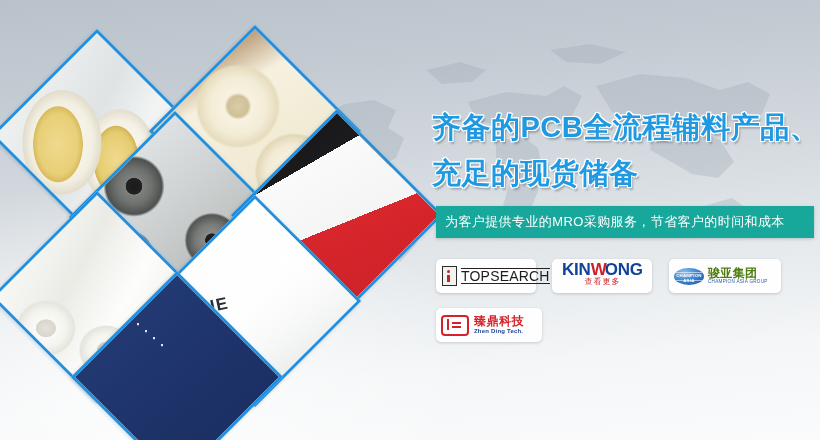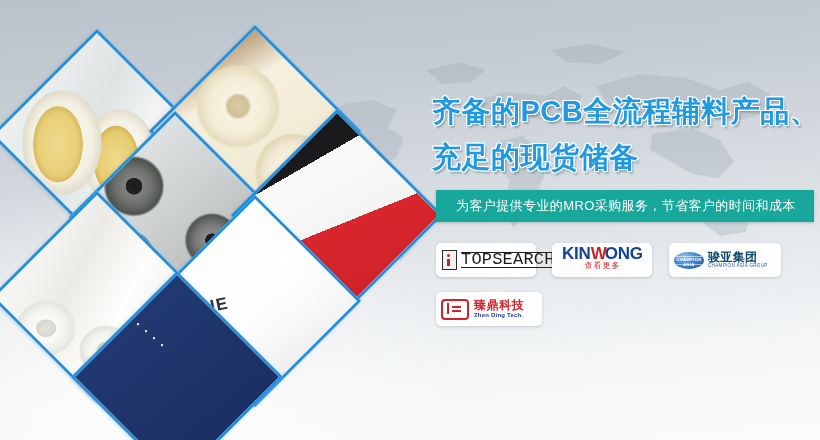--- a/index.html
+++ b/index.html
@@ -108,41 +108,41 @@
     background:
       radial-gradient(circle 2.2px at 74px 56px,#dfe6f2 0%,#dfe6f2 60%,rgba(0,0,0,0) 62%),
       radial-gradient(circle 2.2px at 82px 63px,#dfe6f2 0%,#dfe6f2 60%,rgba(0,0,0,0) 62%),
       radial-gradient(circle 2.2px at 90px 70px,#dfe6f2 0%,#dfe6f2 60%,rgba(0,0,0,0) 62%),
       radial-gradient(circle 2.2px at 98px 77px,#dfe6f2 0%,#dfe6f2 60%,rgba(0,0,0,0) 62%),
       linear-gradient(140deg,rgba(0,0,0,0) 0%,rgba(0,0,0,0) 22%,#223a73 22%,#1d3268 56%,#192c5d 100%),
       linear-gradient(140deg,#c9cdcf 0%,#dcdfe1 60%,#eceeef 100%);
   }
 
   
-  #content{position:absolute;left:420px;top:0;width:400px;height:336px;}
+  #content{position:absolute;left:420px;top:16px;width:400px;height:336px;}
 
   .headline{
     position:absolute;left:12px;top:88px;width:392px;
     font-size:29px;font-weight:bold;line-height:46px;
     color:#1f9ae2;letter-spacing:.5px;
     text-shadow:
        1px 0 0 #fff, -1px 0 0 #fff, 0 1px 0 #fff, 0 -1px 0 #fff,
        1px 1px 0 #fff, -1px -1px 0 #fff, 1px -1px 0 #fff, -1px 1px 0 #fff,
        2px 3px 2px rgba(90,100,110,.45);
     white-space:pre-line;
   }
 
   .subbar{
     position:absolute;left:16px;top:190px;width:378px;height:32px;
     background:#18a89b;
     display:flex;align-items:center;
     box-shadow:0 1px 3px rgba(50,70,80,.25);
   }
   .subbar span{
-    color:#fff;font-size:13px;letter-spacing:.4px;padding-left:20px;white-space:nowrap;
+    color:#fff;font-size:13px;letter-spacing:.4px;padding-left:9px;white-space:nowrap;
   }
 
   
   .logorow{position:absolute;left:16px;}
   .logorow.r1{top:243px;}
   .logorow.r2{top:292px;}
   .logocard{
     display:inline-block;vertical-align:top;
     background:#fefefe;border-radius:5px;
     box-shadow:0 1px 3px rgba(60,75,90,.25);
@@ -160,22 +160,22 @@
     width:13px;height:18px;background:#f2f2f0;border:1.2px solid #2b2b2b;
     position:relative;flex:0 0 auto;margin-right:4px;
   }
   .ts-mark::before{
     content:"";position:absolute;left:3.5px;top:3px;width:3px;height:3px;border-radius:50%;background:#c0272d;
   }
   .ts-mark::after{
     content:"";position:absolute;left:3.5px;top:7.5px;width:3px;height:7px;background:#c0272d;
   }
   .ts-text{
-    font-family:Liberation Mono, monospace;
-    font-size:17px;color:#1d1d1d;letter-spacing:.2px;
+    font-family:Liberation Sans, sans-serif;
+    font-size:14px;color:#1d1d1d;letter-spacing:.2px;
     border-top:1px solid #222;border-bottom:1px solid #222;
     line-height:12px;padding:1px 0;
   }
 
   
   .kw-wrap{text-align:center;padding-top:4px;}
   .kw-en{font-size:17px;font-weight:bold;color:#10439a;letter-spacing:-.2px;line-height:13px;}
   .kw-en i{color:#cf1f26;font-style:normal;letter-spacing:-2px;}
   .kw-cn{font-size:8px;color:#cf1f26;letter-spacing:1px;line-height:10px;margin-top:1px;}
 
@@ -187,21 +187,21 @@
     position:relative;overflow:hidden;
   }
   .ca-globe .g1,.ca-globe .g2{position:absolute;left:0;right:0;height:1px;background:rgba(255,255,255,.55);}
   .ca-globe .g1{top:4px;}
   .ca-globe .g2{top:12px;}
   .ca-globe .gt{
     position:absolute;left:0;right:0;top:5px;text-align:center;
     font-size:4.4px;color:#fff;font-weight:bold;letter-spacing:.2px;line-height:5px;
   }
   .ca-txt{line-height:11px;}
-  .ca-cn{font-size:12px;font-weight:bold;color:#0c4a6e;letter-spacing:.4px;}
+  .ca-cn{font-size:12px;font-weight:bold;color:#4d7c0f;letter-spacing:.4px;}
   .ca-en{font-size:4.6px;color:#2a5aa8;letter-spacing:.3px;line-height:6px;}
 
   
   .zd-wrap{display:flex;align-items:center;height:100%;padding:0 5px;box-sizing:border-box;border-radius:7px;}
   .zd-mark{
     width:24px;height:17px;border:2px solid #d4222a;border-radius:4px;
     flex:0 0 auto;margin-right:5px;position:relative;background:#fff;
   }
   .zd-mark::before{
     content:"";position:absolute;left:4px;top:2px;width:2px;height:11px;background:#d4222a;

